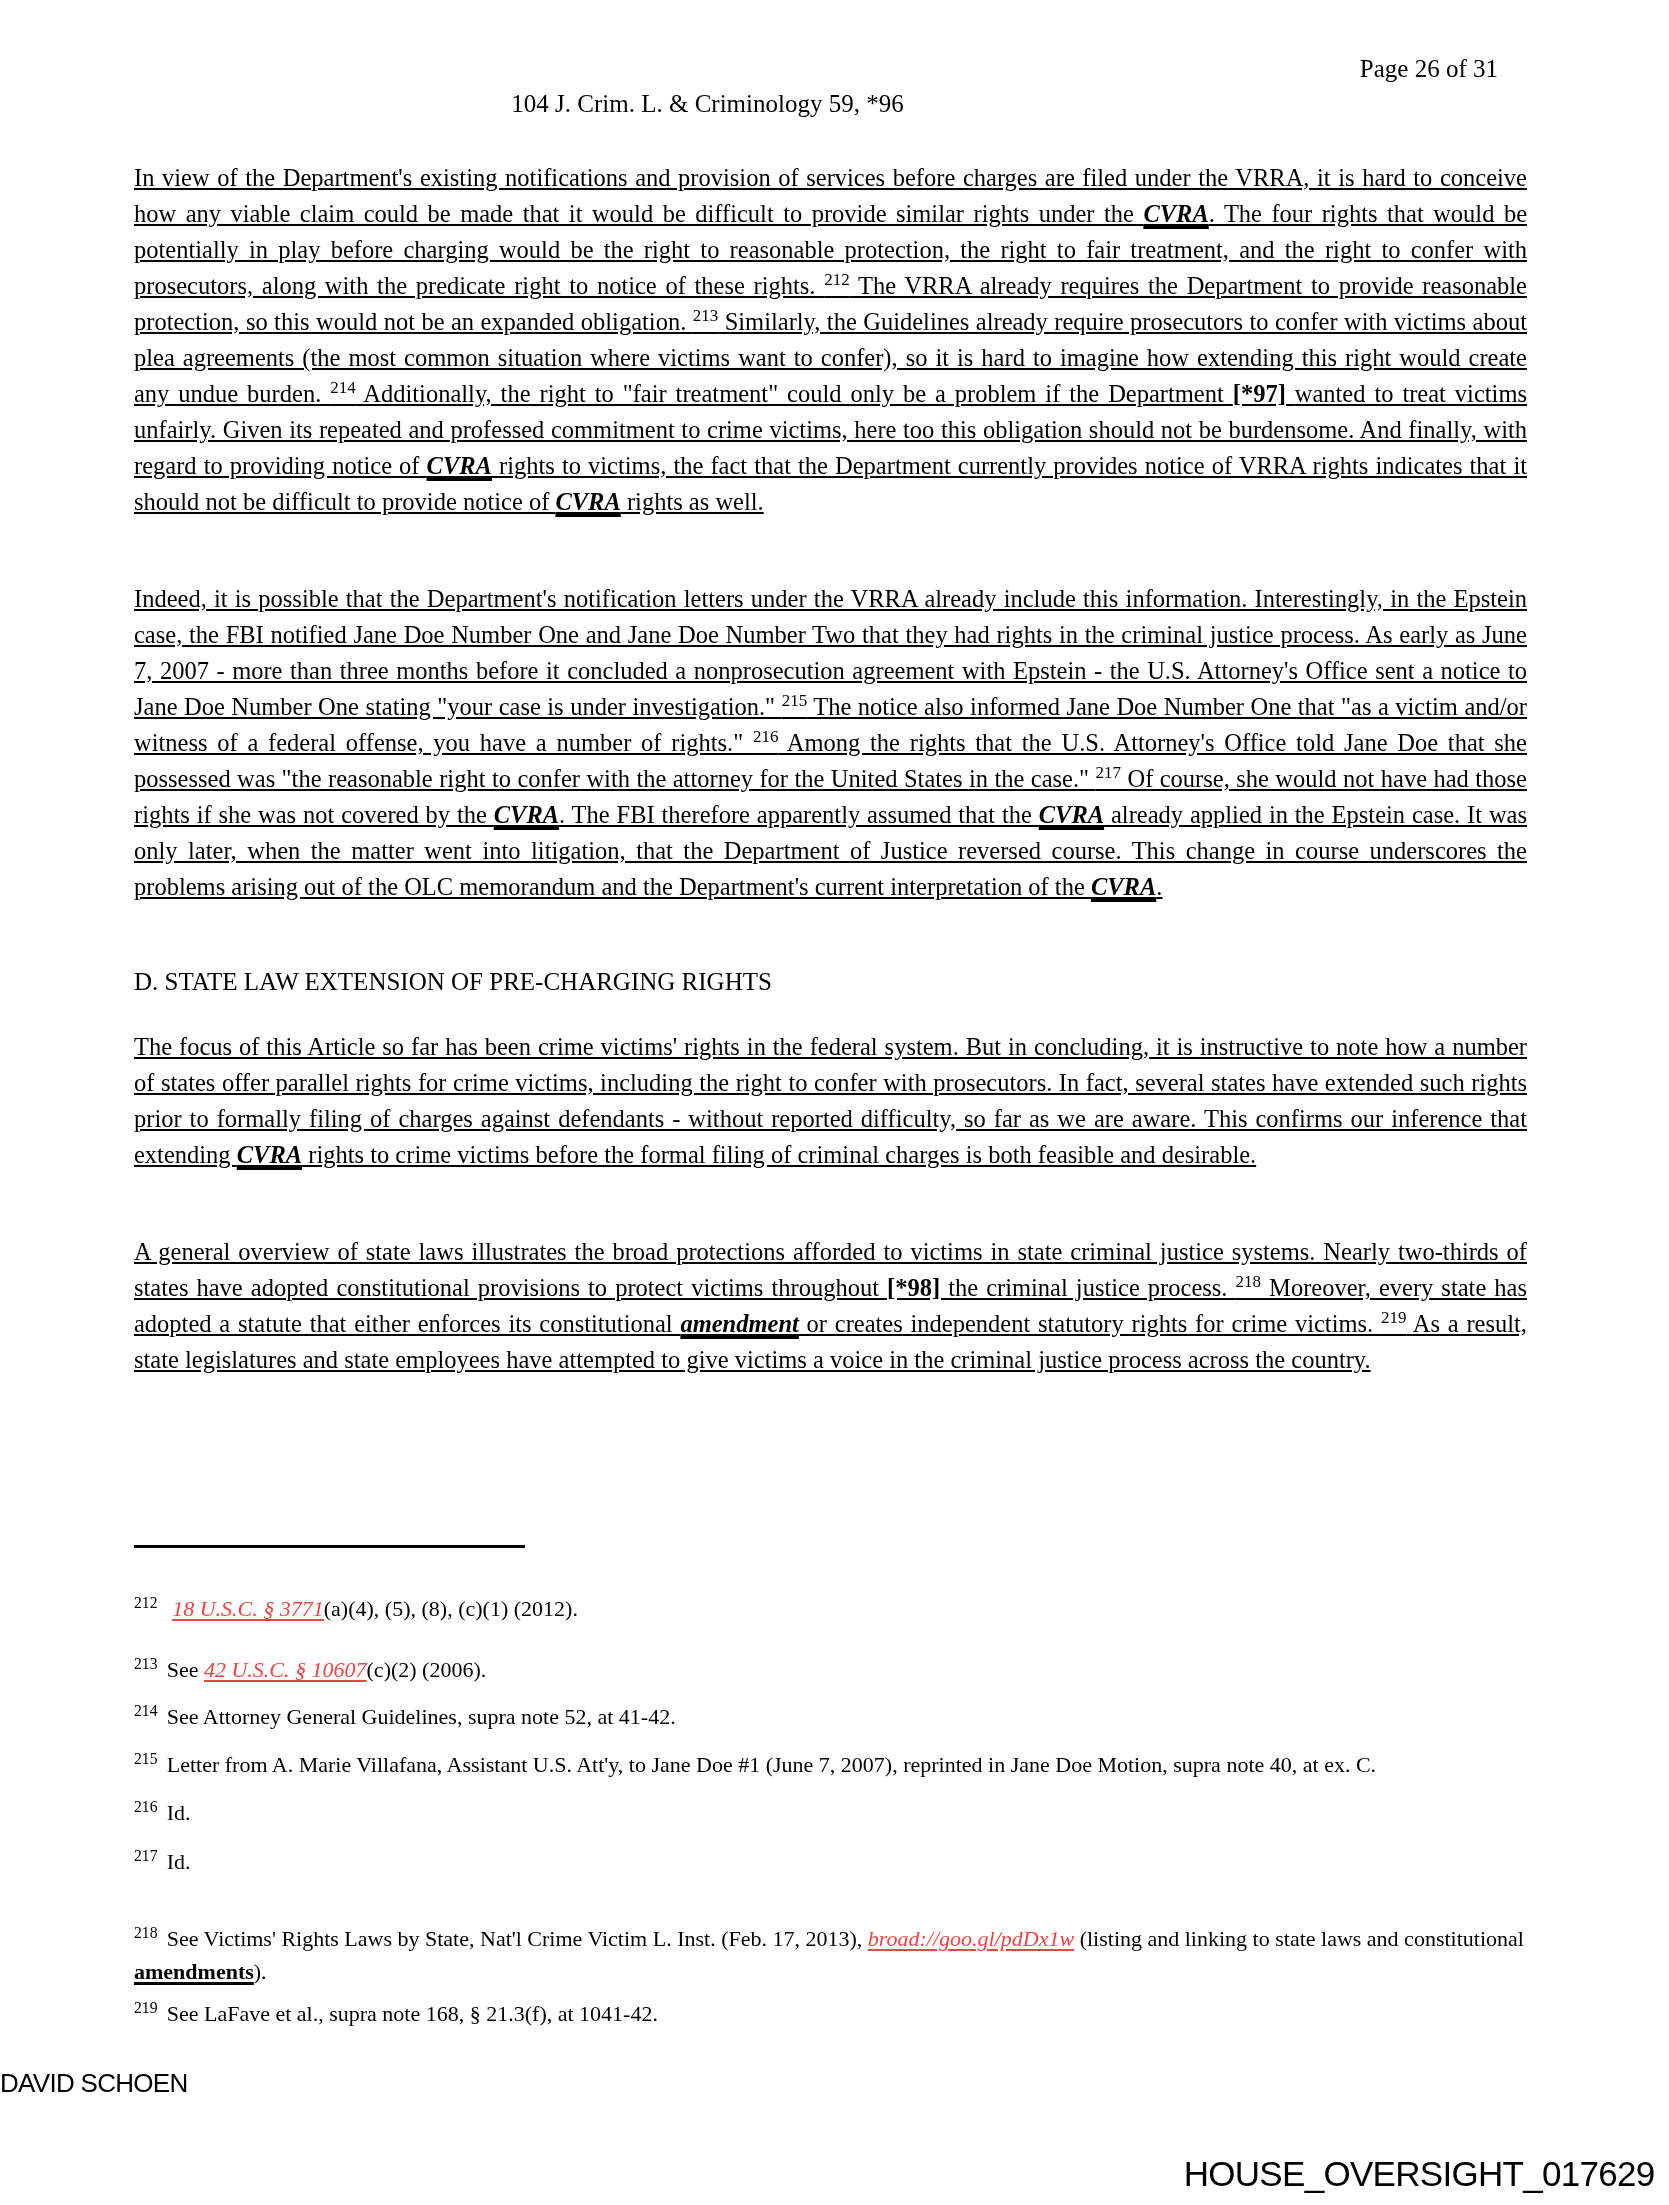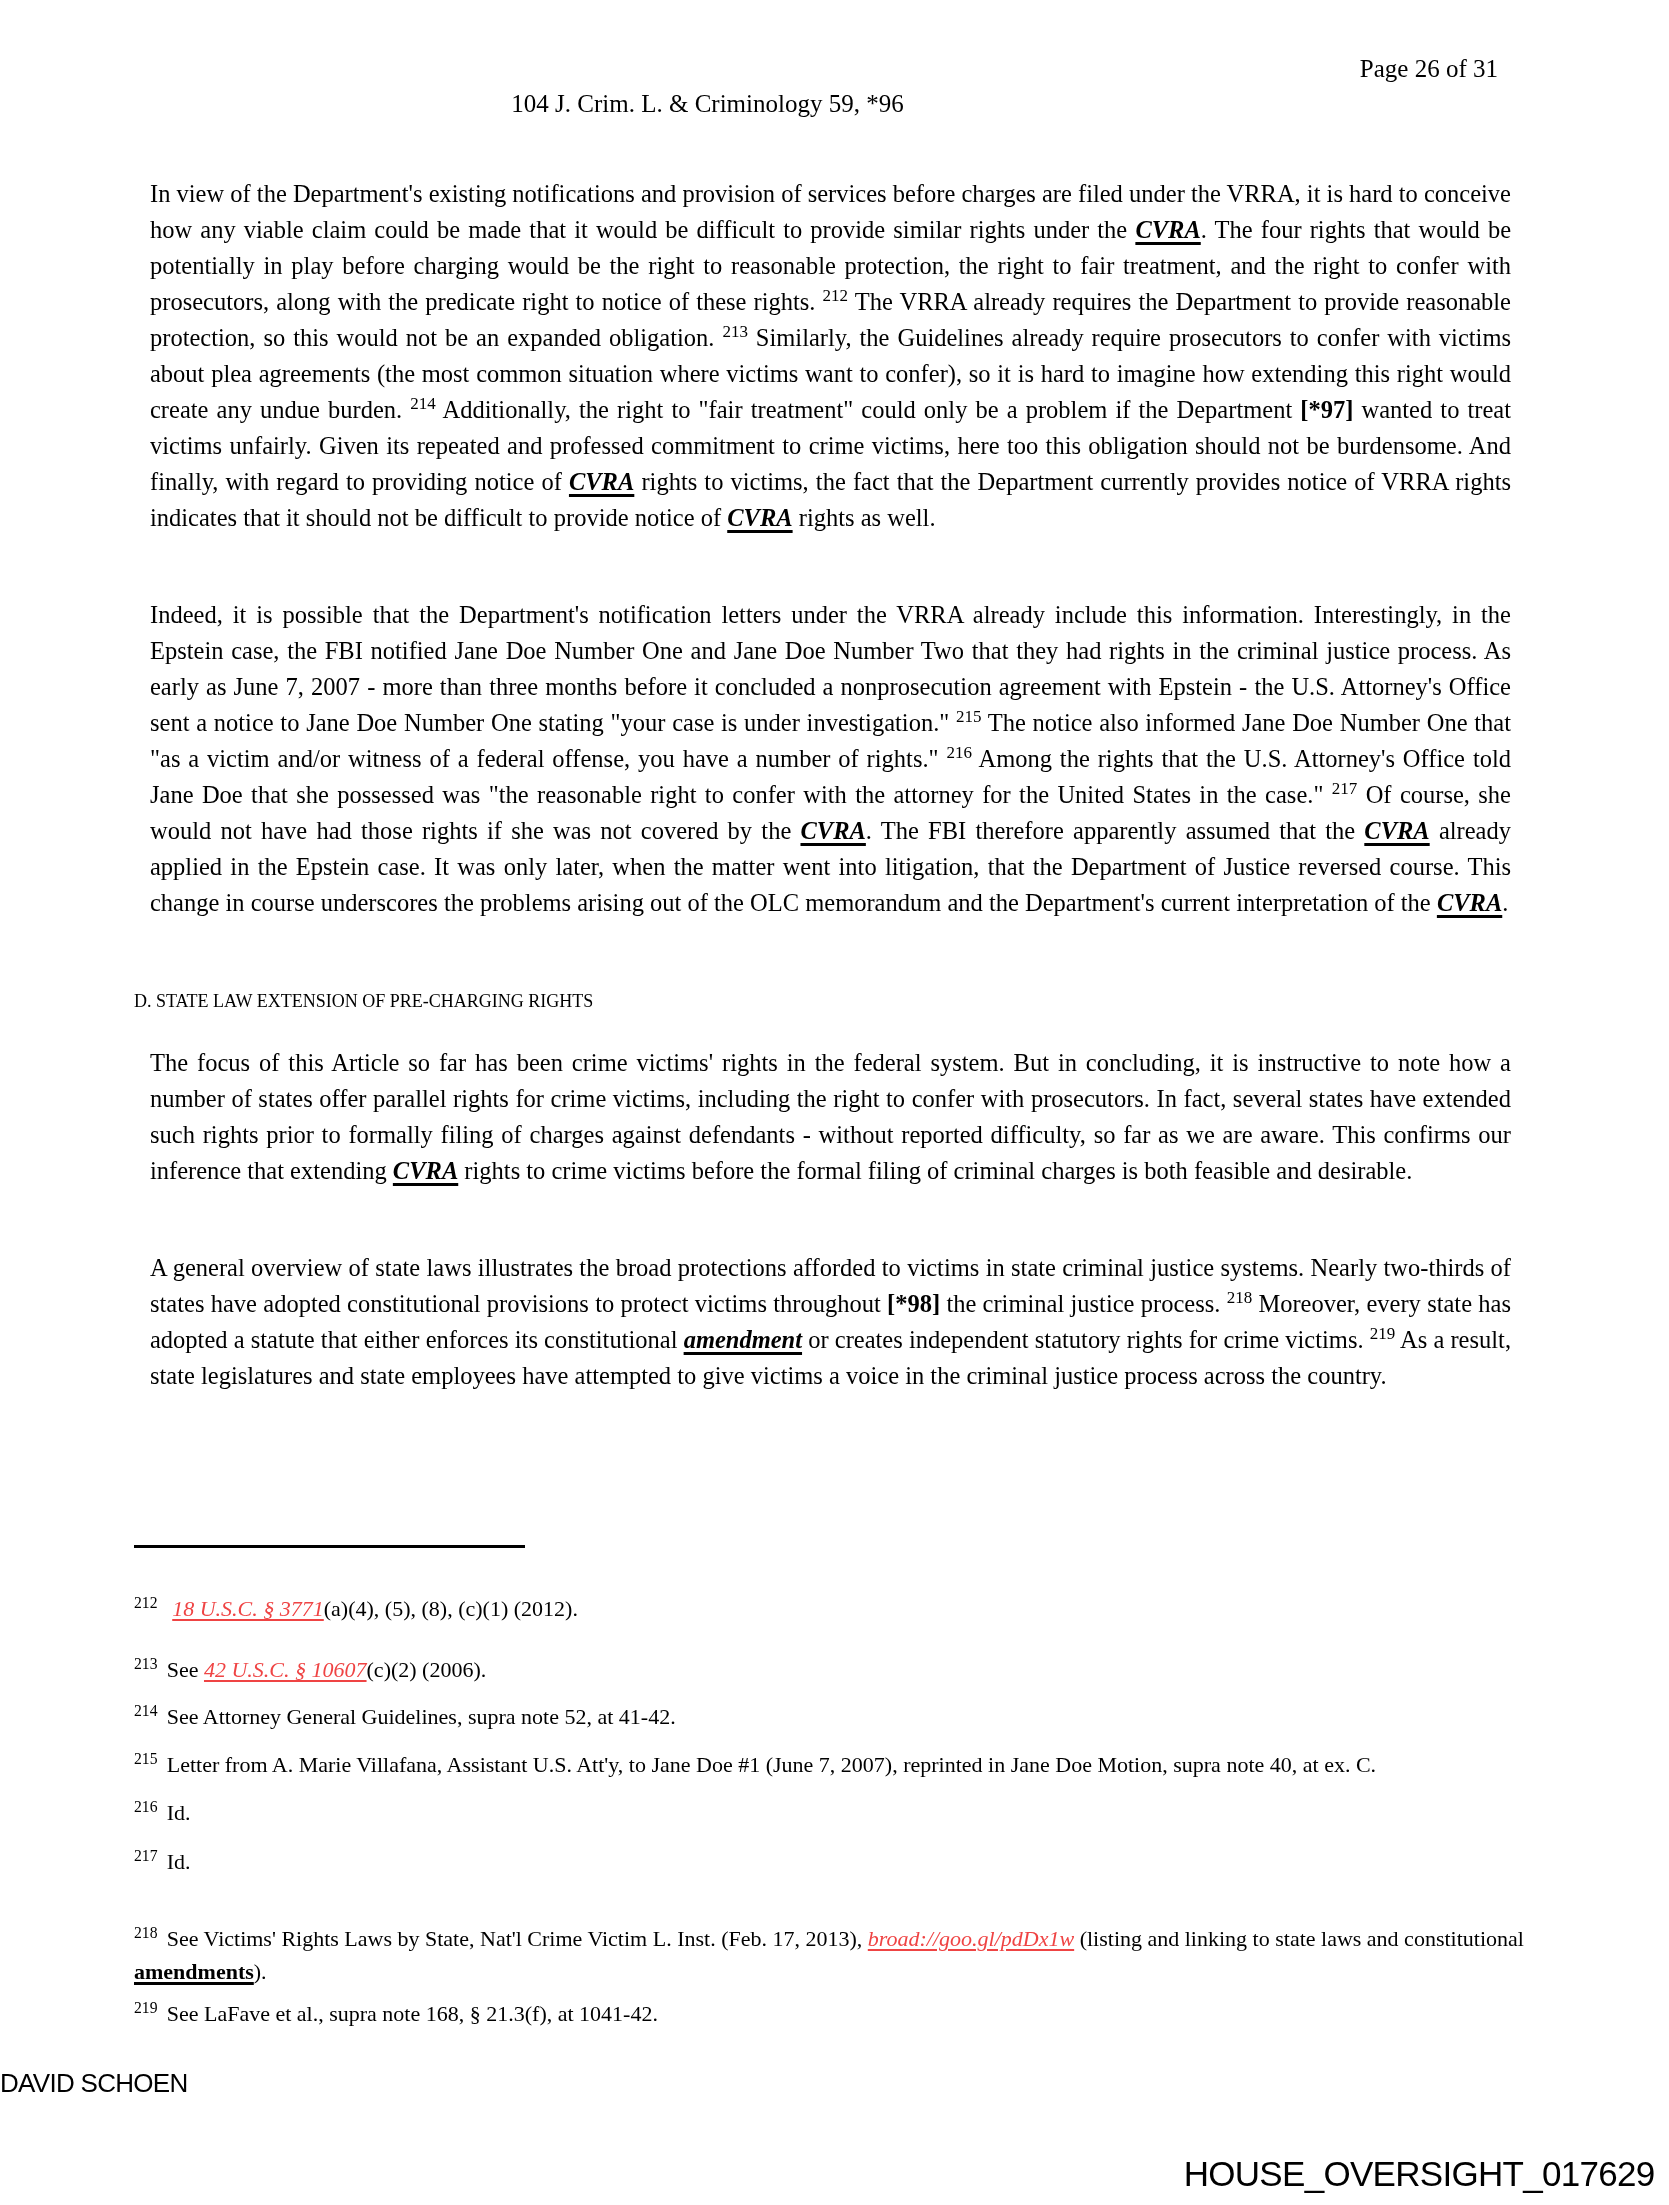--- a/index.html
+++ b/index.html
@@ -2,27 +2,27 @@
 <html style="font-size:10.5px"><head>
 <meta charset="utf-8">
 <style>
   html, body { margin:0; padding:0; background:#ffffff; }
   body { width:1669px; height:2205px; position:relative; overflow:hidden;
          font-family:"Liberation Serif", "DejaVu Serif", serif; color:#000; }
   .abs { position:absolute; }
   #page-num { top:55px; right:171px; font-size:25px; }
   #journal { top:90px; left:0; width:1415px; text-align:center; font-size:25px; }
   .body-text { left:134px; width:1393px; font-size:24.5px; line-height:36px; text-align:justify; }
-  .body-text p { margin:16px; }
+  .body-text p { margin:0;text-decoration:underline; }
   .cvra { font-weight:bold; font-style:italic; text-decoration:underline; text-decoration-thickness:2.6px; text-underline-offset:3.9px; }
   .sup { font-size:17px; vertical-align:super; line-height:0; }
   .pin { font-weight:bold; }
   #para1 { top:160px; }
   #para2 { top:581px; }
-  #heading { top:991px; left:134px; font-size:18px; }
+  #heading { top:968px; left:134px; font-size:25px; }
   #para3 { top:1029px; }
   #para4 { top:1234px; }
   #sep { top:1545px; left:134px; width:391px; height:2.6px; background:#000; }
   .fn { left:134px; width:1393px; font-size:22px; line-height:33px; }
   .fn .num { font-size:15.7px; vertical-align:super; line-height:0; margin-right:9.2px; }
   .fn a { color:#ef4444; font-style:italic; text-decoration:underline; text-decoration-thickness:2px; text-underline-offset:3.3px; }
   .fn .amend { font-weight:bold; text-decoration:underline; text-decoration-thickness:2.6px; text-underline-offset:3.3px; }
   #fn212 { top:1592px; }
   #fn213 { top:1653px; }
   #fn214 { top:1700px; }

